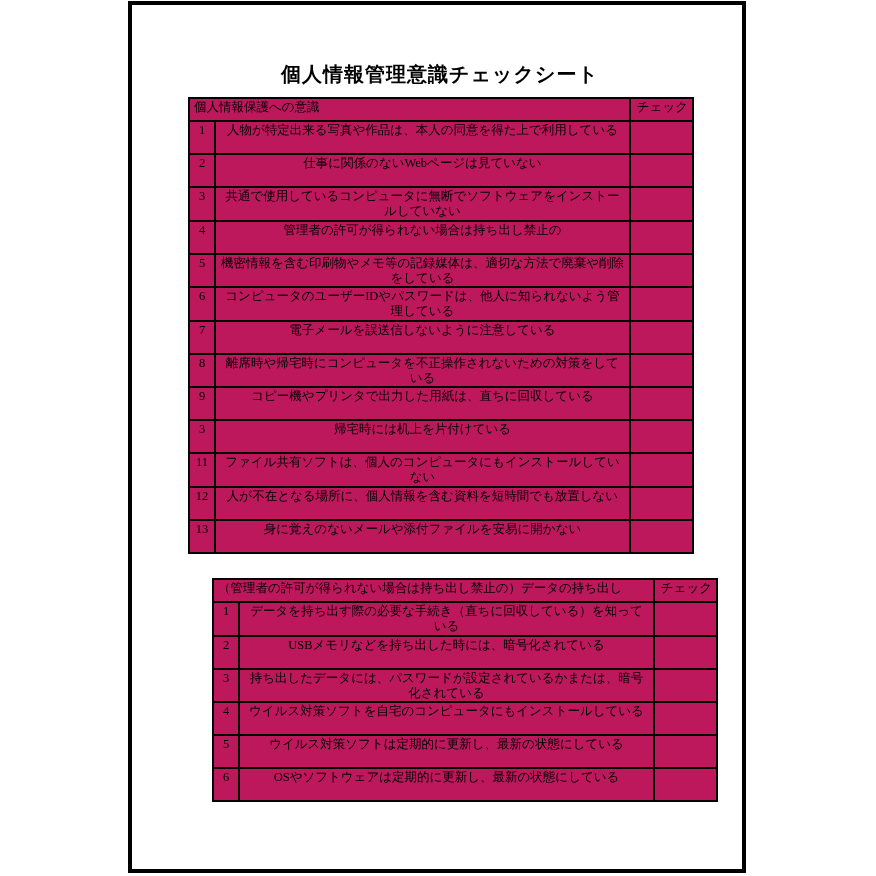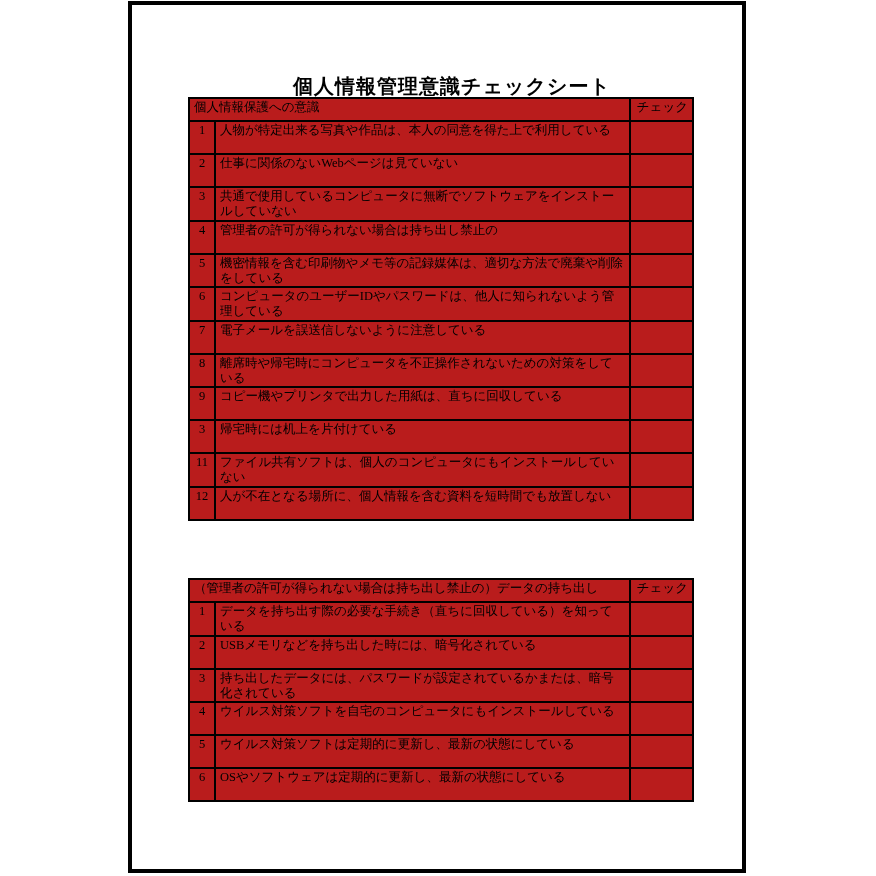--- a/index.html
+++ b/index.html
@@ -27,39 +27,39 @@
     height: 872px;
     border: 4px solid #000000;
     box-sizing: border-box;
     background: #ffffff;
   }
   .doc-title {
     position: absolute;
     left: 188px;
     top: 61px;
     width: 504px;
-    margin: 12px;
+    margin: 0;
     text-align: center;
     font-family: "DejaVu Sans", "Liberation Sans", sans-serif;
     font-weight: bold;
     font-size: 20px;
     letter-spacing: 1px;
     color: #000000;
     white-space: nowrap;
   }
   table.checklist {
     position: absolute;
     left: 188px;
     width: 504px;
     border-collapse: collapse;
     table-layout: fixed;
-    background: #b91c1c;
+    background: #be185d;
   }
   table.t1 { top: 97px; }
-  table.t2 { top: 578px; }
+  table.t2 { top: 578px; margin-left: 24px; }
   table.checklist th,
   table.checklist td {
     border: 2px solid #000000;
     font-family: "Liberation Serif", "DejaVu Serif", serif;
     font-size: 12.5px;
     font-weight: normal;
     color: #000000;
     vertical-align: top;
     padding: 1px 4px 0 4px;
     line-height: 1.22;
@@ -75,21 +75,21 @@
   }
   th.check-header {
     text-align: right;
     vertical-align: middle;
   }
   td.no {
     text-align: center;
     padding-left: 0;
     padding-right: 0;
   }
-  td.item { text-align: left; }
+  td.item { text-align: center; }
   td.check { }
   col.c-no    { width: 26px; }
   col.c-item  { width: 415px; }
   col.c-check { width: 63px; }
 </style>
 </head>
 <body>
 
 <div class="stage">
   <div class="sheet"></div>
@@ -162,20 +162,25 @@
         <tr>
           <td class="no">11</td>
           <td class="item">ファイル共有ソフトは、個人のコンピュータにもインストールしていない</td>
           <td class="check"></td>
         </tr>
         <tr>
           <td class="no">12</td>
           <td class="item">人が不在となる場所に、個人情報を含む資料を短時間でも放置しない</td>
           <td class="check"></td>
         </tr>
+        <tr>
+          <td class="no">13</td>
+          <td class="item">身に覚えのないメールや添付ファイルを安易に開かない</td>
+          <td class="check"></td>
+        </tr>
       </tbody>
   </table>
 
   <table class="checklist t2">
     <colgroup>
       <col class="c-no">
         <col class="c-item">
         <col class="c-check">
     </colgroup>
     <thead>

